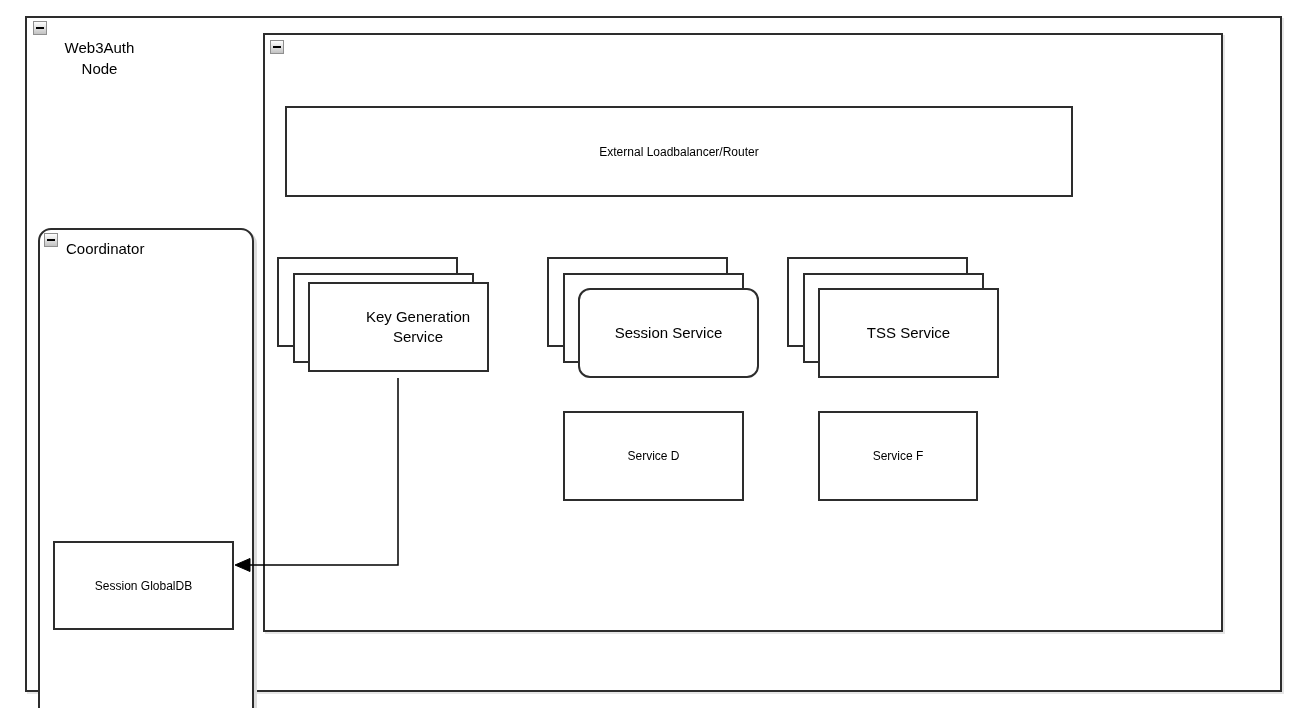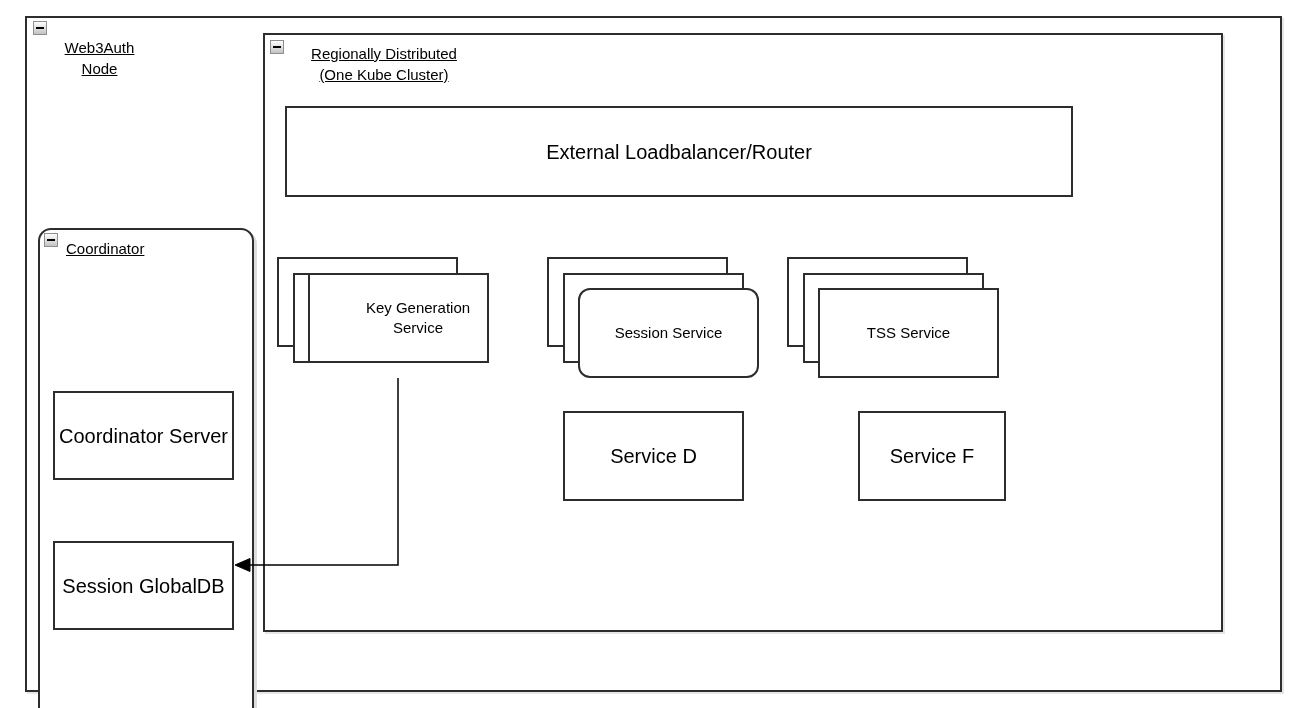--- a/index.html
+++ b/index.html
@@ -15,24 +15,24 @@
   .container{
     position:absolute;box-sizing:border-box;background:var(--bg);
     border:2px solid var(--stroke);
     box-shadow:2px 2px 0 #e6e6e6;
   }
   .container.shadowed{box-shadow:3px 3px 0 var(--shadow);}
   .box{
     position:absolute;box-sizing:border-box;background:var(--bg);
     border:2px solid var(--stroke);
     display:flex;align-items:center;justify-content:center;
-    text-align:left;font-size:20px;line-height:20px;white-space:pre-line;
+    text-align:left;font-size:12px;line-height:20px;white-space:pre-line;
   }
   .ctr-label{
-    position:absolute;font-size:15px;line-height:21px;white-space:pre-line;text-decoration:underline;
+    position:absolute;font-size:15px;line-height:21px;white-space:pre-line;
   }
   .ctr-label.centered{text-align:center;}
   .collapse{
     position:absolute;width:14px;height:14px;box-sizing:border-box;
     border:1px solid #8f8f8f;background:linear-gradient(#fdfdfd 0%,#e2e2e2 50%,#c2c2c2 100%);
     display:flex;align-items:center;justify-content:center;cursor:pointer;
   }
   .collapse .minus{width:8px;height:2px;background:#000;}
   .stack{position:absolute;}
   .stack .layer{
@@ -56,43 +56,38 @@
       </span>
     <div class="ctr-label centered" style="left:0;top:19px;width:145px;">Web3Auth
 Node</div>
 
     <div class="container shadowed" style="left:11px;top:210px;width:216px;height:514px;border-radius:13px;">
       <span class="collapse" style="left:4px;top:3px;">
           <span class="minus"></span>
         </span>
       <div class="ctr-label" style="left:26px;top:8px;">Coordinator</div>
 
-      <div class="box" style="left:13px;top:161px;width:181px;height:89px;">
-        <span>Coordinator Server</span>
-      </div>
       <div class="box" style="left:13px;top:311px;width:181px;height:89px;">
         <span>Session GlobalDB</span>
       </div>
     </div>
 
     <div class="container" style="left:236px;top:15px;width:960px;height:599px;">
       <span class="collapse" style="left:5px;top:5px;">
           <span class="minus"></span>
         </span>
-      <div class="ctr-label centered" style="left:26px;top:8px;width:186px;">Regionally Distributed
-(One Kube Cluster)</div>
 
       <div class="box" style="left:20px;top:71px;width:788px;height:91px;">
         <span>External Loadbalancer/Router</span>
       </div>
 
       <div class="stack" style="left:12px;top:222px;width:212px;height:121px;">
         <div class="layer" style="left:0;top:0;"></div>
         <div class="layer" style="left:16px;top:16px;"></div>
-        <div class="layer front" style="left:31px;top:16px;padding-left:39px;">
+        <div class="layer front" style="left:31px;top:25px;padding-left:39px;">
           <span>Key Generation
 Service</span>
         </div>
       </div>
 
       <div class="stack" style="left:282px;top:222px;width:212px;height:121px;">
         <div class="layer" style="left:0;top:0;"></div>
         <div class="layer" style="left:16px;top:16px;"></div>
         <div class="layer front" style="left:31px;top:31px;border-radius:12px;">
           <span>Session Service</span>
@@ -103,21 +98,21 @@
         <div class="layer" style="left:0;top:0;"></div>
         <div class="layer" style="left:16px;top:16px;"></div>
         <div class="layer front" style="left:31px;top:31px;justify-content:center;">
           <span>TSS Service</span>
         </div>
       </div>
 
       <div class="box" style="left:298px;top:376px;width:181px;height:90px;">
         <span>Service D</span>
       </div>
-      <div class="box" style="left:553px;top:376px;width:148px;height:90px;margin-left:40px;">
+      <div class="box" style="left:553px;top:376px;width:160px;height:90px;">
         <span>Service F</span>
       </div>
     </div>
   </div>
 
   <svg id="edge-layer" width="1302" height="708" viewBox="0 0 1302 708">
     <path d="M 398 378 L 398 565 L 249 565" fill="none" stroke="#000000" stroke-width="1.5"></path>
     <polygon points="235,565 250,558.5 250,571.5" fill="#000000" stroke="#000000"></polygon>
   </svg>
 

